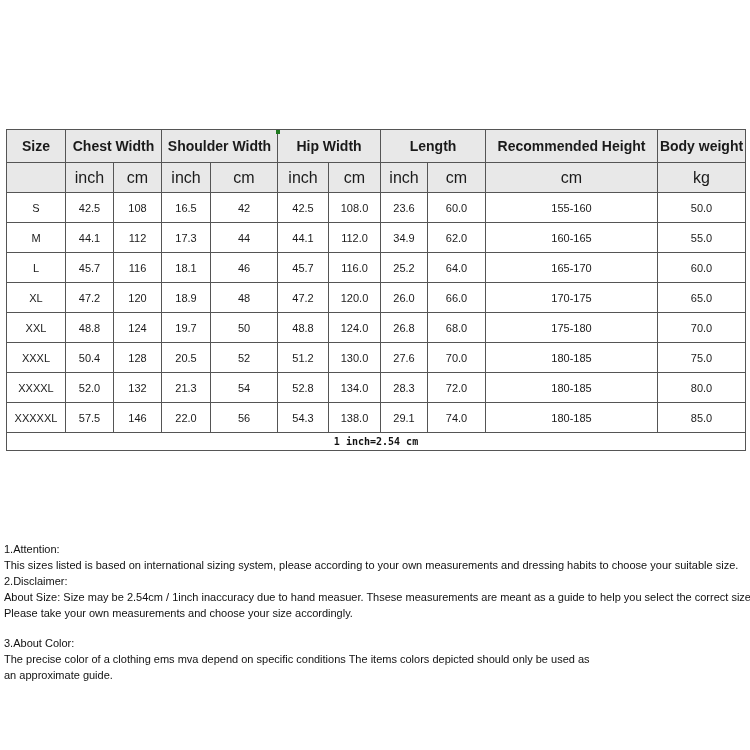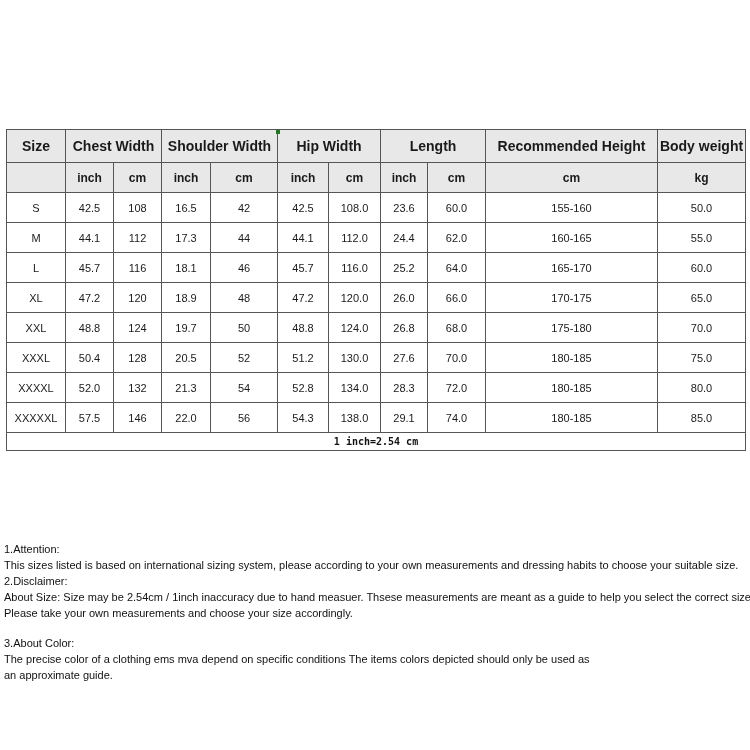--- a/index.html
+++ b/index.html
@@ -29,22 +29,21 @@
   }
   tr.hdr-main{height:33px;}
   tr.hdr-main th{
     background:#e8e8e8;
     font-size:14px;
     font-weight:bold;
   }
   tr.hdr-units{height:30px;}
   tr.hdr-units td{
     background:#e8e8e8;
-    font-size:12px;
-    font-weight:bold;
+    font-size:16px;
   }
   tr.data-row{height:30px;}
   tr.data-row td{
     background:#ffffff;
     font-size:11px;
   }
   tr.foot-row{height:18px;}
   tr.foot-row td{
     background:#ffffff;
     font-family:"DejaVu Sans Mono",monospace;
@@ -125,21 +124,21 @@
     <td>50.0</td>
   </tr>
   <tr class="data-row">
     <td>M</td>
     <td>44.1</td>
     <td>112</td>
     <td>17.3</td>
     <td>44</td>
     <td>44.1</td>
     <td>112.0</td>
-    <td>24.4</td>
+    <td>34.9</td>
     <td>62.0</td>
     <td>160-165</td>
     <td>55.0</td>
   </tr>
   <tr class="data-row">
     <td>L</td>
     <td>45.7</td>
     <td>116</td>
     <td>18.1</td>
     <td>46</td>

